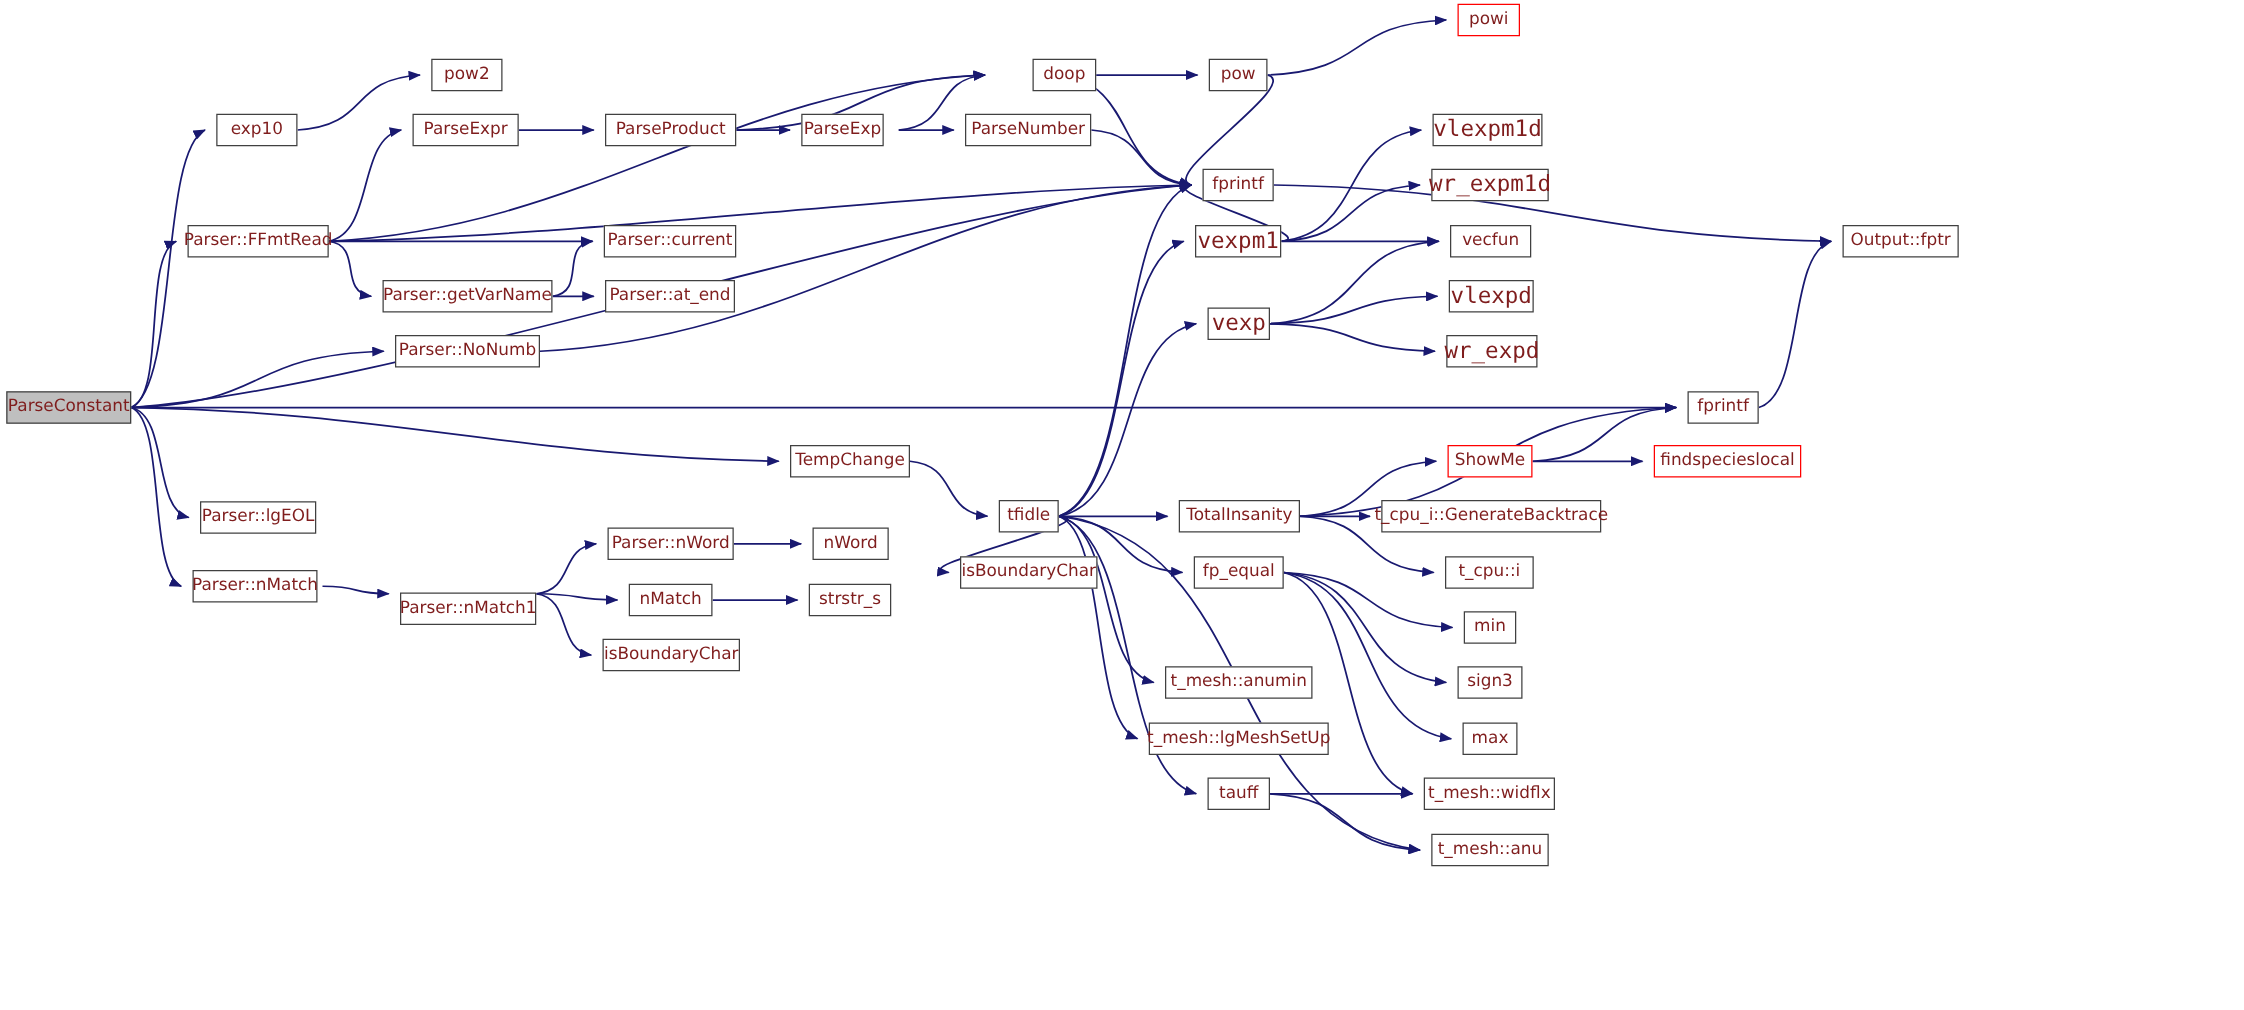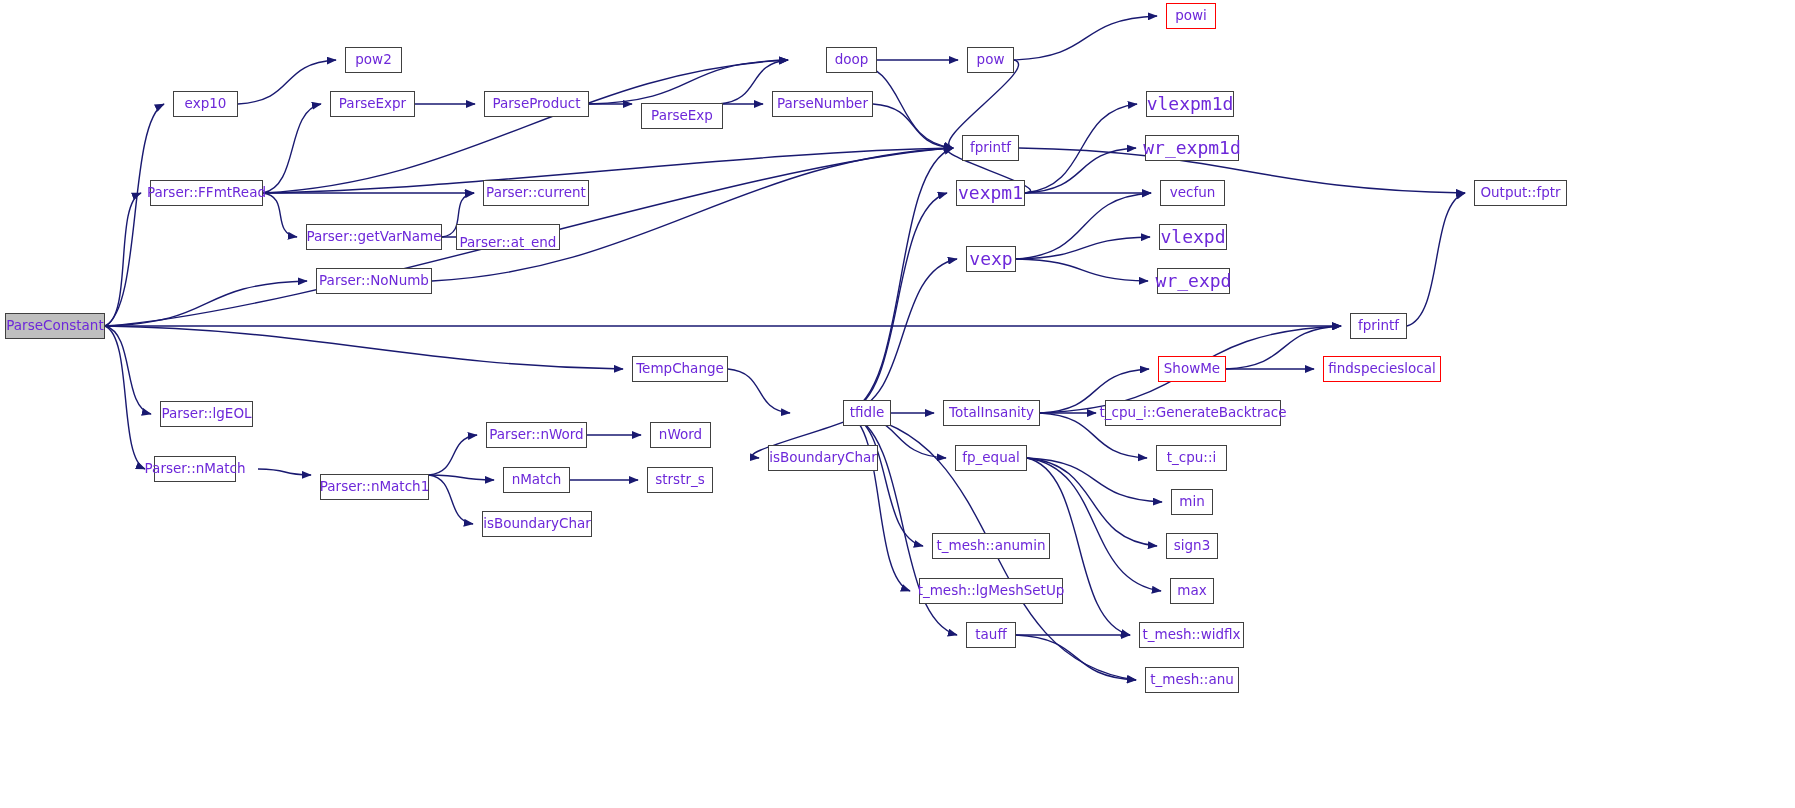--- a/index.html
+++ b/index.html
@@ -11,21 +11,21 @@
     background:#ffffff;
     font-family:"DejaVu Sans","Liberation Sans",sans-serif;
     overflow:hidden;
   }
   #edges{position:absolute;left:0;top:0;width:1795px;height:808px;}
   .node{
     position:absolute;
     box-sizing:border-box;
     border:1px solid #404040;
     background:#ffffff;
-    color:#6d28d9;
+    color:#7f1d1d;
     font-size:13.5px;
     line-height:1;
     display:flex;
     align-items:center;
     justify-content:center;
     white-space:nowrap;
     height:26px;
     border-radius:0;
     z-index:5;
   }
@@ -130,21 +130,21 @@
     </div>
     <div class="node" style="left: 150px; top: 180px; width: 113px;">
       <span>Parser::FFmtRead</span>
     </div>
     <div class="node" style="left: 330px; top: 91px; width: 85px;">
       <span>ParseExpr</span>
     </div>
     <div class="node" style="left: 484px; top: 91px; width: 105px;">
       <span>ParseProduct</span>
     </div>
-    <div class="node" style="left: 641px; top: 103px; width: 82px; text-align: center;">
+    <div class="node" style="left: 641px; top: 91px; width: 66px; text-align: center;">
       <span>ParseExp</span>
     </div>
     <div class="node" style="left: 772px; top: 91px; width: 101px;">
       <span>ParseNumber</span>
     </div>
     <div class="node" style="left: 826px; top: 47px; width: 51px;">
       <span>doop</span>
     </div>
     <div class="node" style="left: 967px; top: 47px; width: 47px;">
       <span>pow</span>
@@ -154,30 +154,30 @@
     </div>
     <div class="node" style="left: 962px; top: 135px; width: 57px;">
       <span>fprintf</span>
     </div>
     <div class="node" style="left: 483px; top: 180px; width: 106px;">
       <span>Parser::current</span>
     </div>
     <div class="node" style="left: 306px; top: 224px; width: 136px;">
       <span>Parser::getVarName</span>
     </div>
-    <div class="node" style="left: 456px; top: 224px; width: 104px; align-items: flex-end;">
+    <div class="node" style="left: 484px; top: 224px; width: 104px;">
       <span>Parser::at_end</span>
     </div>
     <div class="node" style="left: 316px; top: 268px; width: 116px;">
       <span>Parser::NoNumb</span>
     </div>
     <div class="node" style="left: 160px; top: 401px; width: 93px;">
       <span>Parser::lgEOL</span>
     </div>
-    <div class="node" style="left: 154px; top: 456px; width: 82px;">
+    <div class="node" style="left: 154px; top: 456px; width: 100px;">
       <span>Parser::nMatch</span>
     </div>
     <div class="node" style="left: 320px; top: 474px; width: 109px;">
       <span>Parser::nMatch1</span>
     </div>
     <div class="node" style="left: 486px; top: 422px; width: 101px;">
       <span>Parser::nWord</span>
     </div>
     <div class="node" style="left: 650px; top: 422px; width: 61px;">
       <span>nWord</span>
@@ -187,21 +187,21 @@
     </div>
     <div class="node" style="left: 647px; top: 467px; width: 66px;">
       <span>strstr_s</span>
     </div>
     <div class="node" style="left: 482px; top: 511px; width: 110px;">
       <span>isBoundaryChar</span>
     </div>
     <div class="node" style="left: 632px; top: 356px; width: 96px;">
       <span>TempChange</span>
     </div>
-    <div class="node" style="left: 843px; top: 400px; width: 48px; justify-content: center;">
+    <div class="node" style="left: 799px; top: 400px; width: 48px; justify-content: center;">
       <span>tfidle</span>
     </div>
     <div class="node" style="left: 768px; top: 445px; width: 110px;">
       <span>isBoundaryChar</span>
     </div>
     <div class="node" style="left: 943px; top: 400px; width: 97px;">
       <span>TotalInsanity</span>
     </div>
     <div class="node" style="left: 955px; top: 445px; width: 72px;">
       <span>fp_equal</span>

